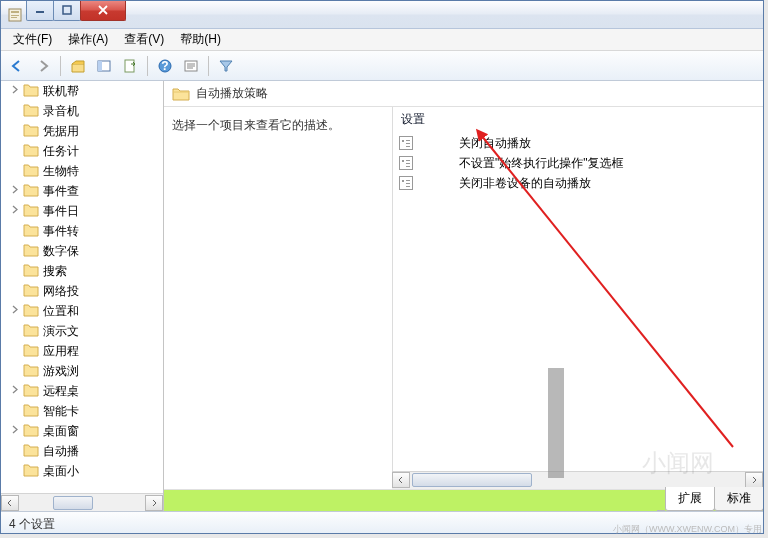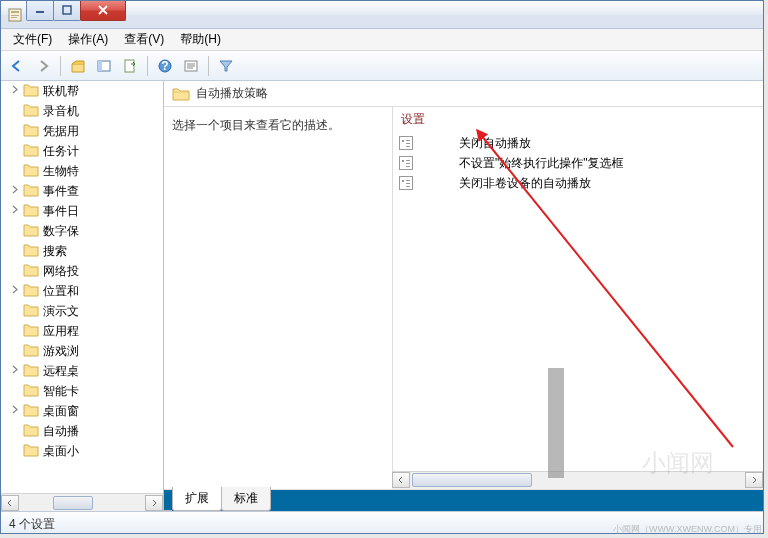--- a/index.html
+++ b/index.html
@@ -39,35 +39,35 @@
 .hscroll-thumb { position: absolute; height: 14px; top: 1px; background: linear-gradient(to bottom, #f2f4f7, #d4dce8); border: 1px solid #9fb2cc; border-radius: 2px; }
 
 .content-panel { flex: 1; display: flex; flex-direction: column; background: #fff; }
 .content-header { height: 26px; background: #fff; border-bottom: 1px solid #e0e0e0; display: flex; align-items: center; padding: 0 8px; }
 .ch-folder { width: 18px; height: 16px; margin-right: 6px; }
 .ch-title { color: #333; font-weight: normal; }
 
 .content-body { flex: 1; display: flex; overflow: hidden; position: relative; }
 .desc-col { width: 228px; padding: 10px 8px; color: #333; }
 .settings-col { flex: 1; border-left: 1px solid #dcdcdc; position: relative; display: flex; flex-direction: column; }
-.settings-header { height: 24px; padding: 4px 8px 2px; color: #7f1d1d; border-bottom: 1px solid transparent; }
+.settings-header { height: 24px; padding: 4px 8px 2px; color: #0f172a; border-bottom: 1px solid transparent; }
 .settings-list { flex: 1; padding: 2px 4px; }
 .setting-row { display: flex; align-items: center; height: 20px; padding: 0 2px; cursor: default; gap: 40px; }
 .setting-icon { width: 14px; height: 14px; border: 1px solid #999; margin-right: 6px; position: relative; flex-shrink: 0; }
 .setting-icon::before, .setting-icon::after { content: ''; position: absolute; background: #999; }
 .setting-icon::before { top: 3px; left: 2px; width: 2px; height: 2px; }
 .setting-icon::after { top: 3px; left: 6px; right: 2px; height: 1px; box-shadow: 0 3px 0 #999, 0 6px 0 #999; }
 
 .arrow-annotation { position: absolute; pointer-events: none; }
 
 .content-hscroll { height: 18px; display: flex; }
 .content-hscroll .left-spacer { width: 228px; }
 .content-hscroll .right-bar { flex: 1; display: flex; background: #f0f0f0; border-top: 1px solid #d4d4d4; }
 
-.tabs { height: 22px; background: #0369a1; display: flex; align-items: flex-end; padding-left: 0; border-top: 1px solid #e0e0e0; }
+.tabs { height: 22px; background: #bef264; display: flex; align-items: flex-end; padding-left: 10px; border-top: 1px solid #e0e0e0; justify-content: flex-end; }
 .tab { padding: 3px 12px; border: 1px solid #b8b8b8; border-top: none; background: #f4f4f4; margin-right: -1px; cursor: default; border-radius: 0 0 3px 3px; }
 .tab.active { background: #fff; position: relative; z-index: 1; }
 .tab-spacer { width: 8px; border-bottom: 1px solid #b8b8b8; }
 
 .status-bar { height: 22px; background: linear-gradient(to bottom, #fcfdfe, #e9f0f8); border-top: 1px solid #c0cad8; display: flex; align-items: flex-end; padding: 0 8px; color: #333; }
 
 .watermark { position: absolute; right: 30px; bottom: 40px; width: 120px; height: 70px; opacity: 0.15; pointer-events: none; display: flex; align-items: center; justify-content: center; font-size: 24px; color: #666; }
 .watermark-bar { position: absolute; right: 204px; bottom: 60px; width: 16px; height: 110px; background: #888; opacity: 0.6; pointer-events: none; }
 .credit { position: absolute; right: 6px; bottom: 2px; font-size: 9px; color: #bbb; pointer-events: none; }
 </style>
@@ -220,20 +220,27 @@
             <div class="tree-row">
               <span class="expander vis">
                 <svg width="9" height="9" viewBox="0 0 9 9">
                   <path d="M2 1 L6 4.5 L2 8" fill="none" stroke="#888" stroke-width="1.3"></path>
                 </svg>
               </span>
               <svg class="folder-icon" viewBox="0 0 16 14">
                 <path d="M1 3 L1 13 L15 13 L15 4 L7 4 L5.5 2 L1 2 Z" fill="#fbe39b" stroke="#d4ae50"></path>
               </svg>
               <span class="tree-label">事件日</span>
+            </div>
+            <div class="tree-row">
+              <span class="expander "></span>
+              <svg class="folder-icon" viewBox="0 0 16 14">
+                <path d="M1 3 L1 13 L15 13 L15 4 L7 4 L5.5 2 L1 2 Z" fill="#fbe39b" stroke="#d4ae50"></path>
+              </svg>
+              <span class="tree-label">事件转</span>
             </div>
             <div class="tree-row">
               <span class="expander "></span>
               <svg class="folder-icon" viewBox="0 0 16 14">
                 <path d="M1 3 L1 13 L15 13 L15 4 L7 4 L5.5 2 L1 2 Z" fill="#fbe39b" stroke="#d4ae50"></path>
               </svg>
               <span class="tree-label">数字保</span>
             </div>
             <div class="tree-row">
               <span class="expander "></span>

